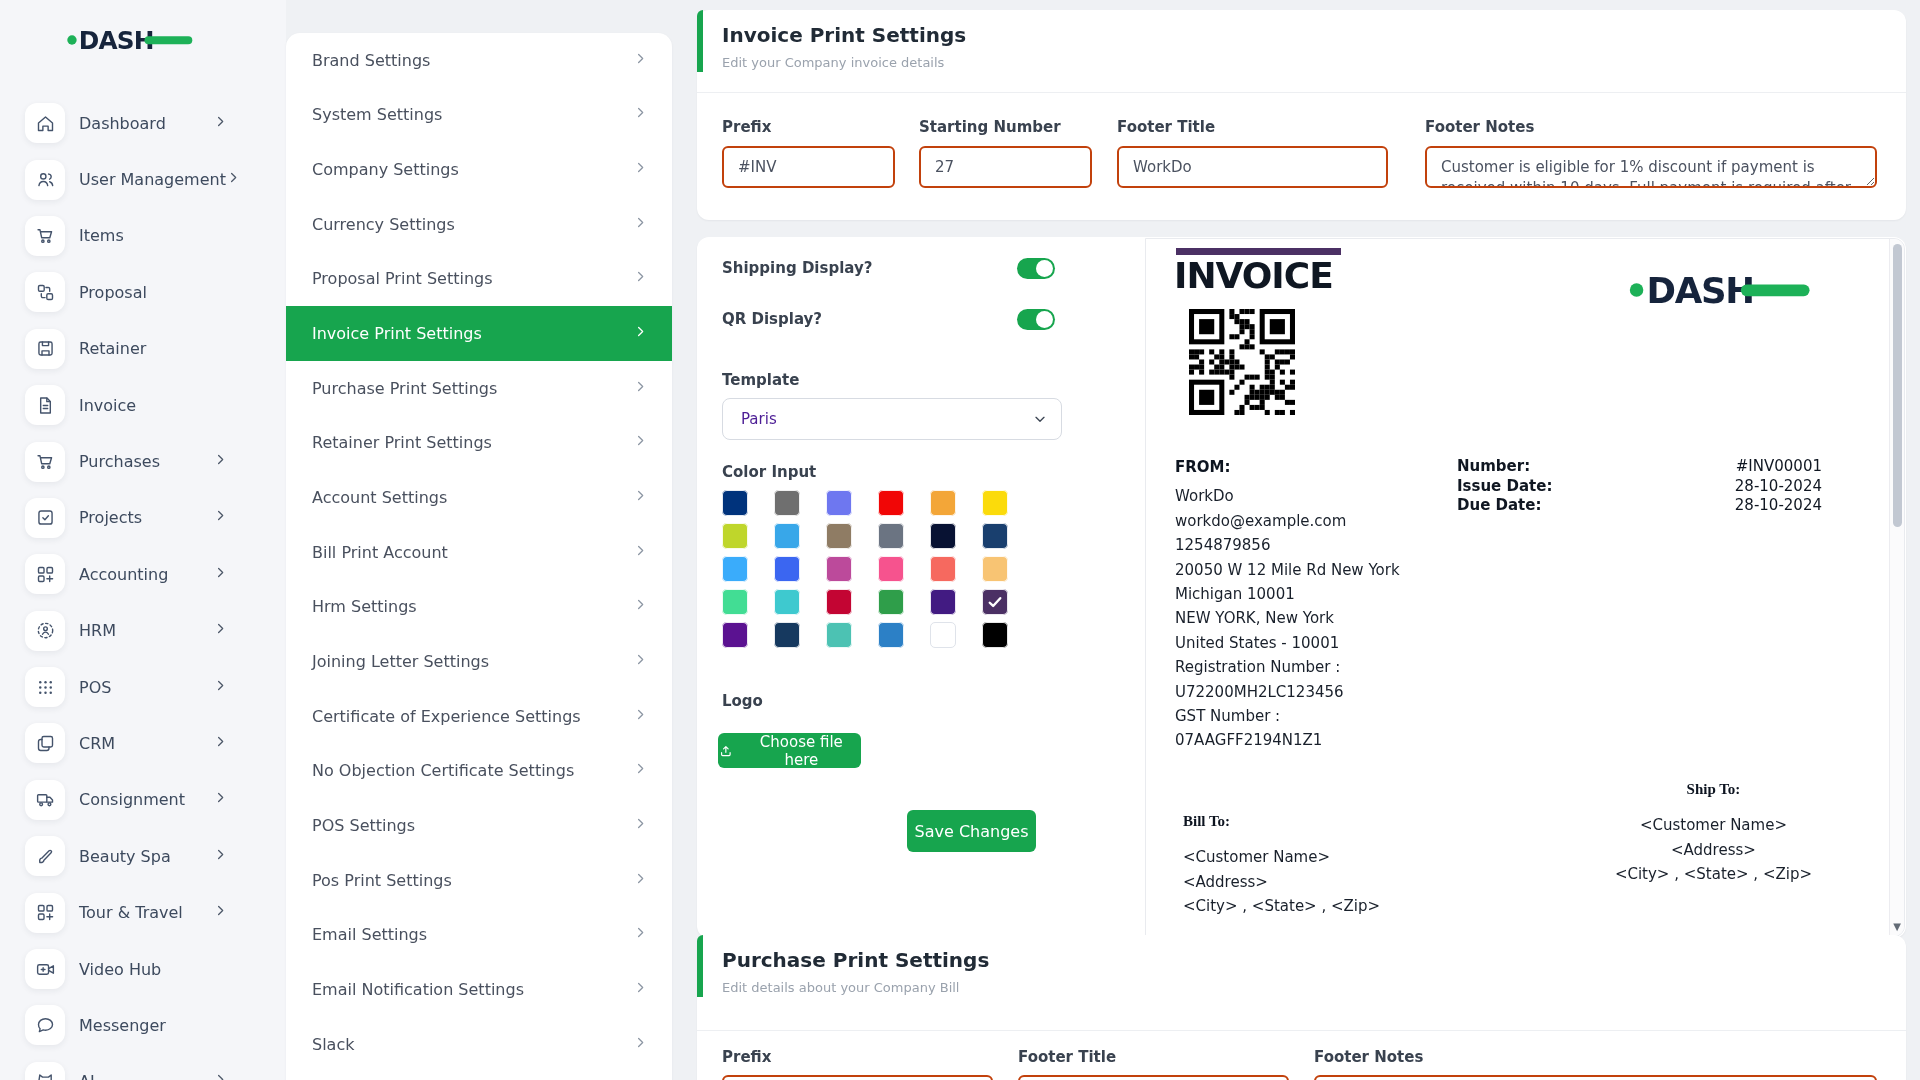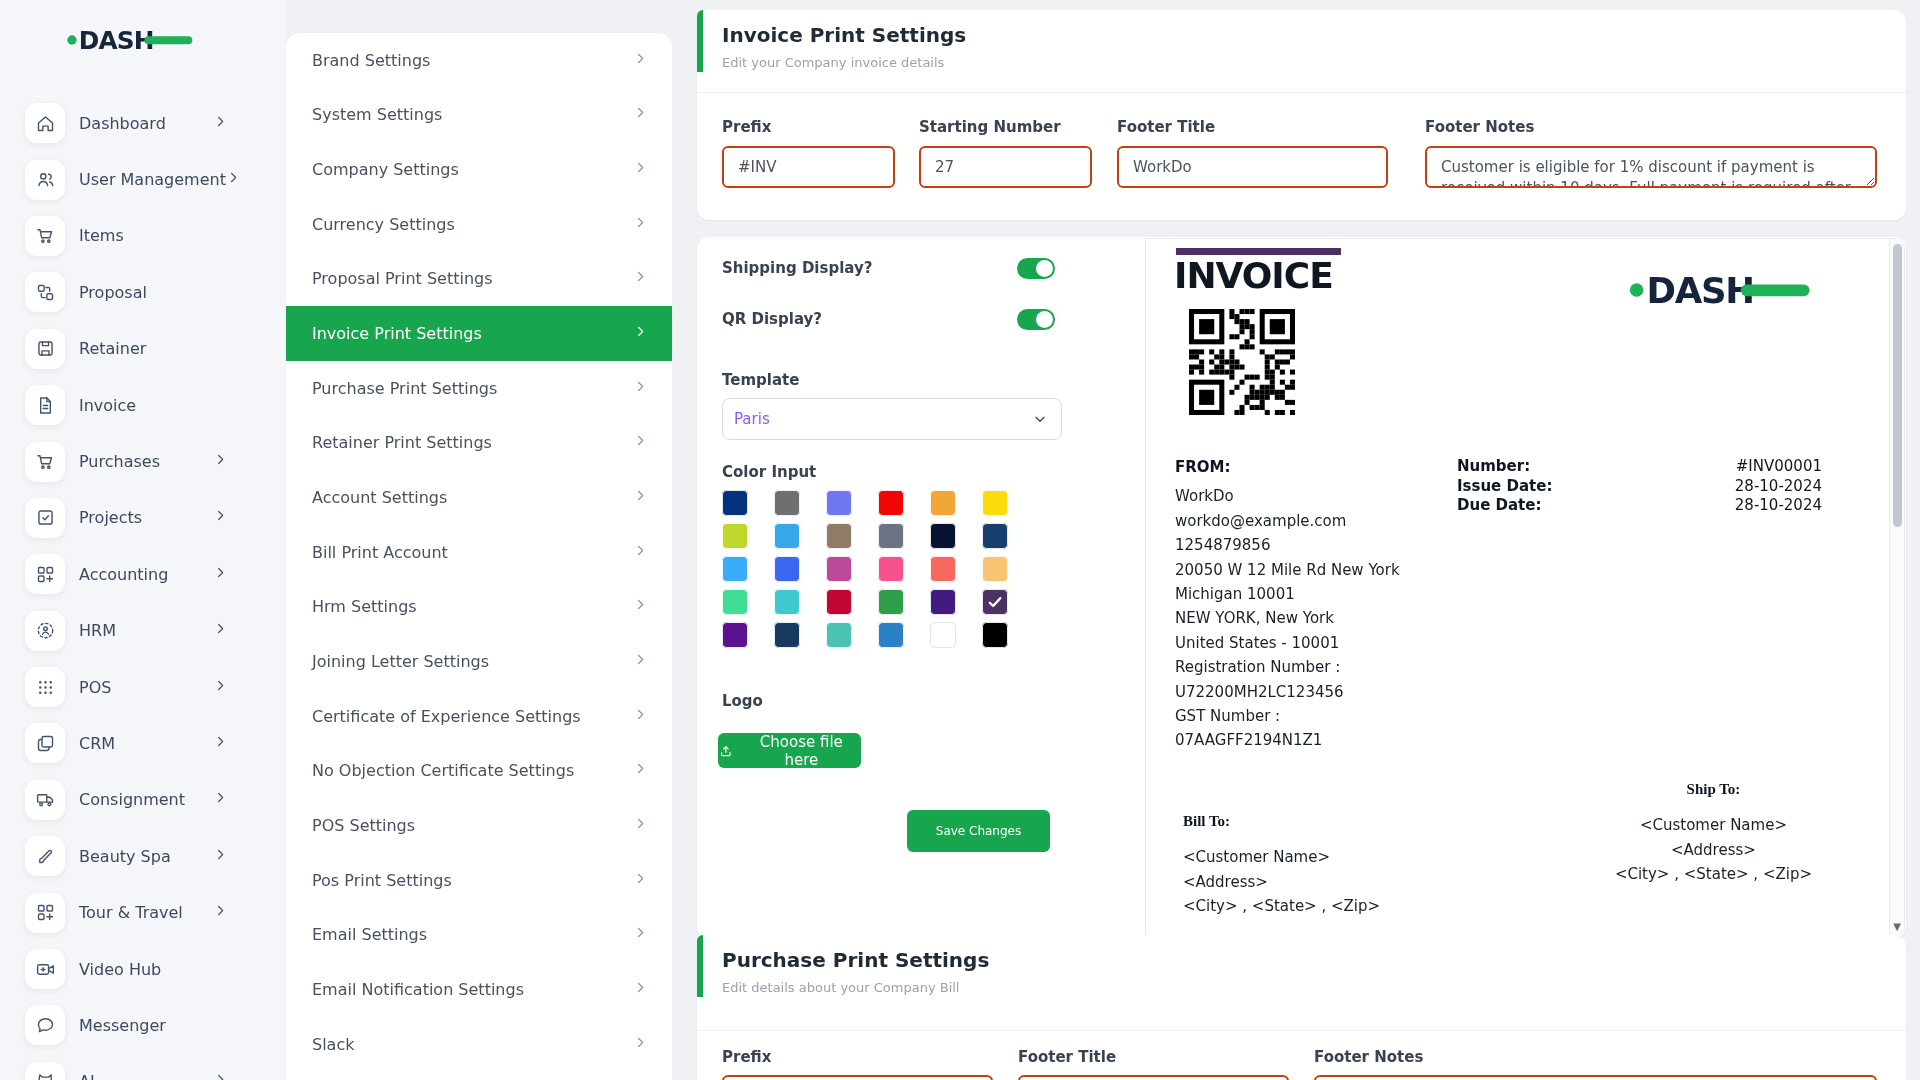--- a/index.html
+++ b/index.html
@@ -50,21 +50,21 @@
     color:#4b5260; padding:0 14px; background:#fff; font-family:inherit; outline:none; }
   textarea.tb { padding:9px 14px; line-height:1.42; resize:vertical; overflow:hidden; }
 
   
   .tgl { position:absolute; width:38px; height:21px; border-radius:11px; background:#cfd4db; cursor:pointer; }
   .tgl.on { background:#17a54e; }
   .tgl::after { content:""; position:absolute; top:2px; left:2px; width:17px; height:17px; border-radius:50%;
     background:#fff; transition:left .1s; }
   .tgl.on::after { left:19px; }
   .select { position:absolute; height:42px; border:1px solid #d7dbe2; border-radius:8px; background:#fff;
-    display:flex; align-items:center; padding:0 11px; font-size:15px; color:#8b5cf6; cursor:pointer; }
+    display:flex; align-items:center; padding:0 18px; font-size:15px; color:#4c1d95; cursor:pointer; }
   .select svg { position:absolute; right:13px; width:16px; height:16px; stroke:#3c4553; stroke-width:2;
     fill:none; stroke-linecap:round; stroke-linejoin:round; }
   .swatch-grid { position:absolute; display:grid; grid-template-columns:repeat(6,26px); grid-auto-rows:26px;
     column-gap:26px; row-gap:7px; }
   .swatch { width:26px; height:26px; border-radius:5px; cursor:pointer; position:relative;
     box-shadow:0 0 0 1px rgba(255,255,255,.9) inset; }
   .swatch.white { border:1px solid #dfe3ea; }
   .swatch svg { position:absolute; inset:4px; stroke:#fff; stroke-width:3.2; fill:none;
     stroke-linecap:round; stroke-linejoin:round; }
   .btn { position:absolute; background:#17a54e; color:#fff; border:none; border-radius:6px;
@@ -525,21 +525,21 @@
 
   <div class="field-label" style="left:25px;top:455px">Logo</div>
   <button class="btn" style="left:21px;top:496px;width:143px;height:35px">
     <svg viewBox="0 0 24 24">
         <path d="M12 14V5.5M8.5 8.7 12 5.2l3.5 3.5"></path>
         <path d="M5.5 14.5v3a1.5 1.5 0 0 0 1.5 1.5h10a1.5 1.5 0 0 0 1.5-1.5v-3"></path>
       </svg>
     <span>Choose file here</span>
   </button>
 
-  <button class="btn" style="left:210px;top:573px;width:143px;height:42px;font-size:12px">
+  <button class="btn" style="left:210px;top:573px;width:129px;height:42px;font-size:16px">
     <span>Save Changes</span>
   </button>
 
   <div class="preview">
     <div class="pv-accent" style="background: rgb(75, 48, 100);"></div>
     <div class="pv-title">INVOICE</div>
     <svg class="pv-qr" viewBox="0 0 105 105">
         <rect x="40" y="0" width="5" height="5" fill="#000"></rect>
         <rect x="50" y="0" width="5" height="5" fill="#000"></rect>
         <rect x="55" y="0" width="5" height="5" fill="#000"></rect>

